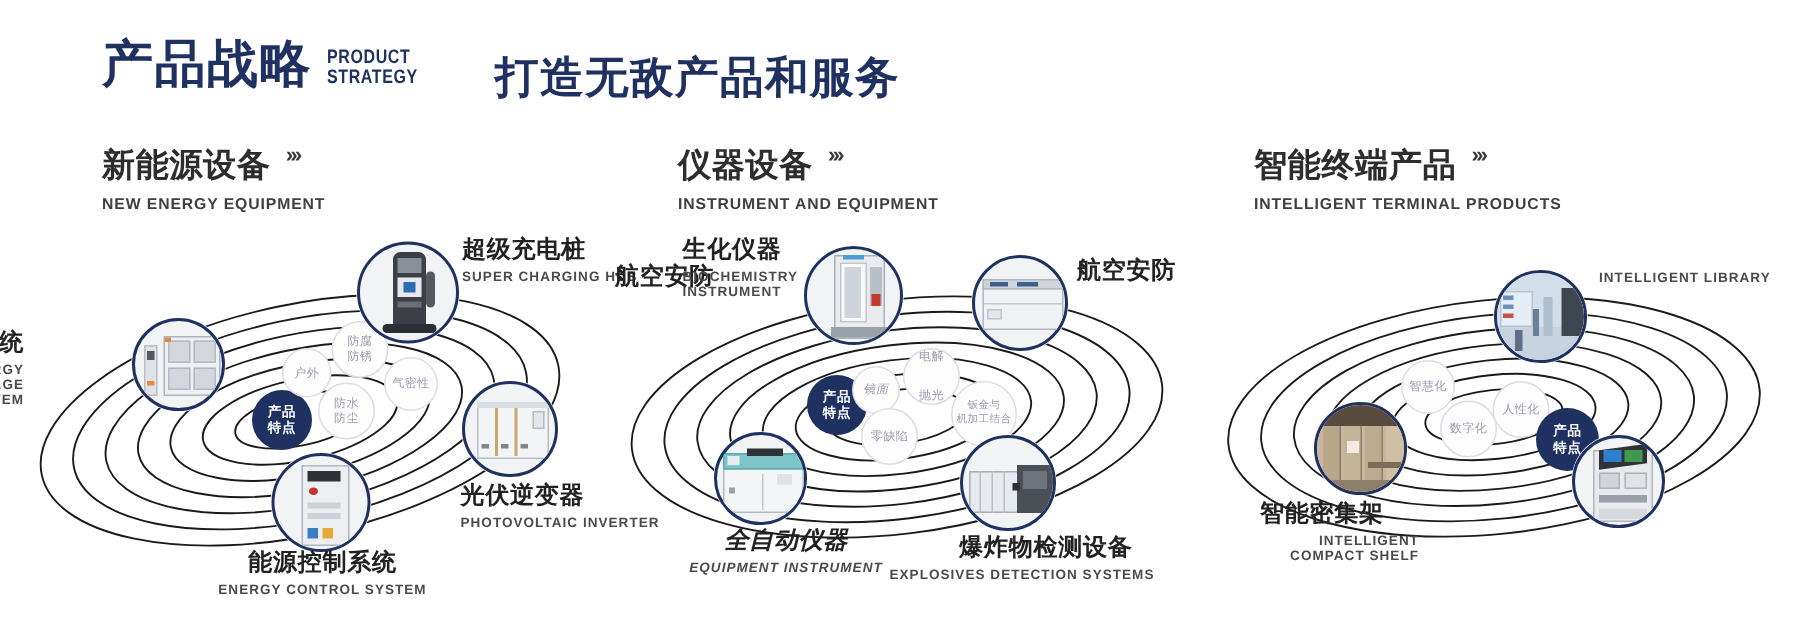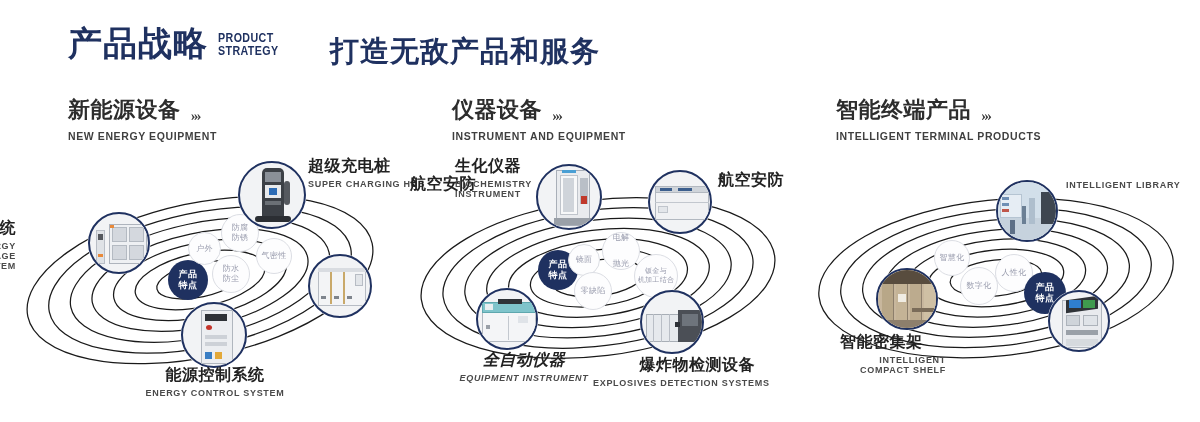--- a/index.html
+++ b/index.html
@@ -24,21 +24,21 @@
   }
   .hdr-sub {
     position:absolute; left:330px; top:32px;
     font-size:29px; font-weight:bold; color:#1f3160; letter-spacing:1px;
   }
 
   
   .sec-head { position:absolute; }
   .sec-cn {
     font-size:22px; font-weight:bold; color:#2d2d2d; letter-spacing:.5px;
-    display:flex; align-items:flex-end;font-family:Liberation Serif, serif;
+    display:flex; align-items:flex-start;
   }
   .chev { margin-left:10px; color:#3a3a3a; font-size:15px; letter-spacing:-2px; font-weight:bold; }
   .sec-en {
     margin-top:5px; font-size:10.5px; color:#3f3f3f; font-weight:bold;
     letter-spacing:.6px;
   }
 
   
   .group { position:absolute; }
   .orbits { position:absolute; left:0; top:0; }
@@ -184,20 +184,24 @@
         <div class="bx" style="left:8px;top:14px;width:48px;height:36px;background:#f3f4f6;border:1px solid #b7bcc4;"></div>
         <div class="bx" style="left:8px;top:12px;width:48px;height:4px;background:#d9dce1;"></div>
         <div class="bx" style="left:20px;top:16px;width:2px;height:32px;background:#c9a96a;"></div>
         <div class="bx" style="left:33px;top:16px;width:2px;height:32px;background:#c9a96a;"></div>
         <div class="bx" style="left:45px;top:18px;width:8px;height:12px;background:#e2e5e9;border:1px solid #b7bcc4;"></div>
         <div class="bx" style="left:11px;top:40px;width:5px;height:3px;background:#7f858d;"></div>
         <div class="bx" style="left:24px;top:40px;width:5px;height:3px;background:#7f858d;"></div>
         <div class="bx" style="left:37px;top:40px;width:5px;height:3px;background:#7f858d;"></div>
       </div>
     </div>
+    <div class="lbl" style="left:307px; top:170px;">
+      <div class="cn">光伏逆变器</div>
+      <div class="en">PHOTOVOLTAIC INVERTER</div>
+    </div>
 
     <div class="node" style="left:181px; top:152px; width:66px; height:66px;">
       <div class="art">
         <div class="bx" style="left:18px;top:6px;width:32px;height:54px;background:#eceef1;border:1px solid #b0b6be;"></div>
         <div class="bx" style="left:22px;top:10px;width:22px;height:7px;background:#2e3136;"></div>
         <div class="bx" style="left:23px;top:21px;width:6px;height:5px;background:#c4342b;border-radius:50%;"></div>
         <div class="bx" style="left:22px;top:31px;width:22px;height:4px;background:#cdd1d7;"></div>
         <div class="bx" style="left:22px;top:38px;width:22px;height:4px;background:#cdd1d7;"></div>
         <div class="bx" style="left:22px;top:48px;width:7px;height:7px;background:#3a7ec4;"></div>
         <div class="bx" style="left:32px;top:48px;width:7px;height:7px;background:#e3a93a;"></div>
@@ -220,21 +224,21 @@
         <ellipse cx="198" cy="128" rx="134" ry="58" transform="rotate(-7 198 128)"></ellipse>
         <ellipse cx="198" cy="128" rx="156" ry="68" transform="rotate(-7 198 128)"></ellipse>
         <ellipse cx="198" cy="128" rx="178" ry="78" transform="rotate(-7 198 128)"></ellipse>
       </g>
     </svg>
 
     <div class="bub core" style="left:138px; top:100px; width:40px; height:40px;">
       <span>产品</span>
       <span>特点</span>
     </div>
-    <div class="bub" style="left:168px; top:94px; width:32px; height:32px;">
+    <div class="bub" style="left:168px; top:94px; width:32px; height:32px;font-style:italic;">
       <span>镜面</span>
     </div>
     <div class="bub" style="left:202px; top:82px; width:38px; height:38px;justify-content:space-between;">
       <span>电解</span>
       <span>抛光</span>
     </div>
     <div class="bub" style="left:234px; top:104px; width:44px; height:44px; font-size:7px;">
       <span>钣金与</span>
       <span>机加工结合</span>
     </div>

